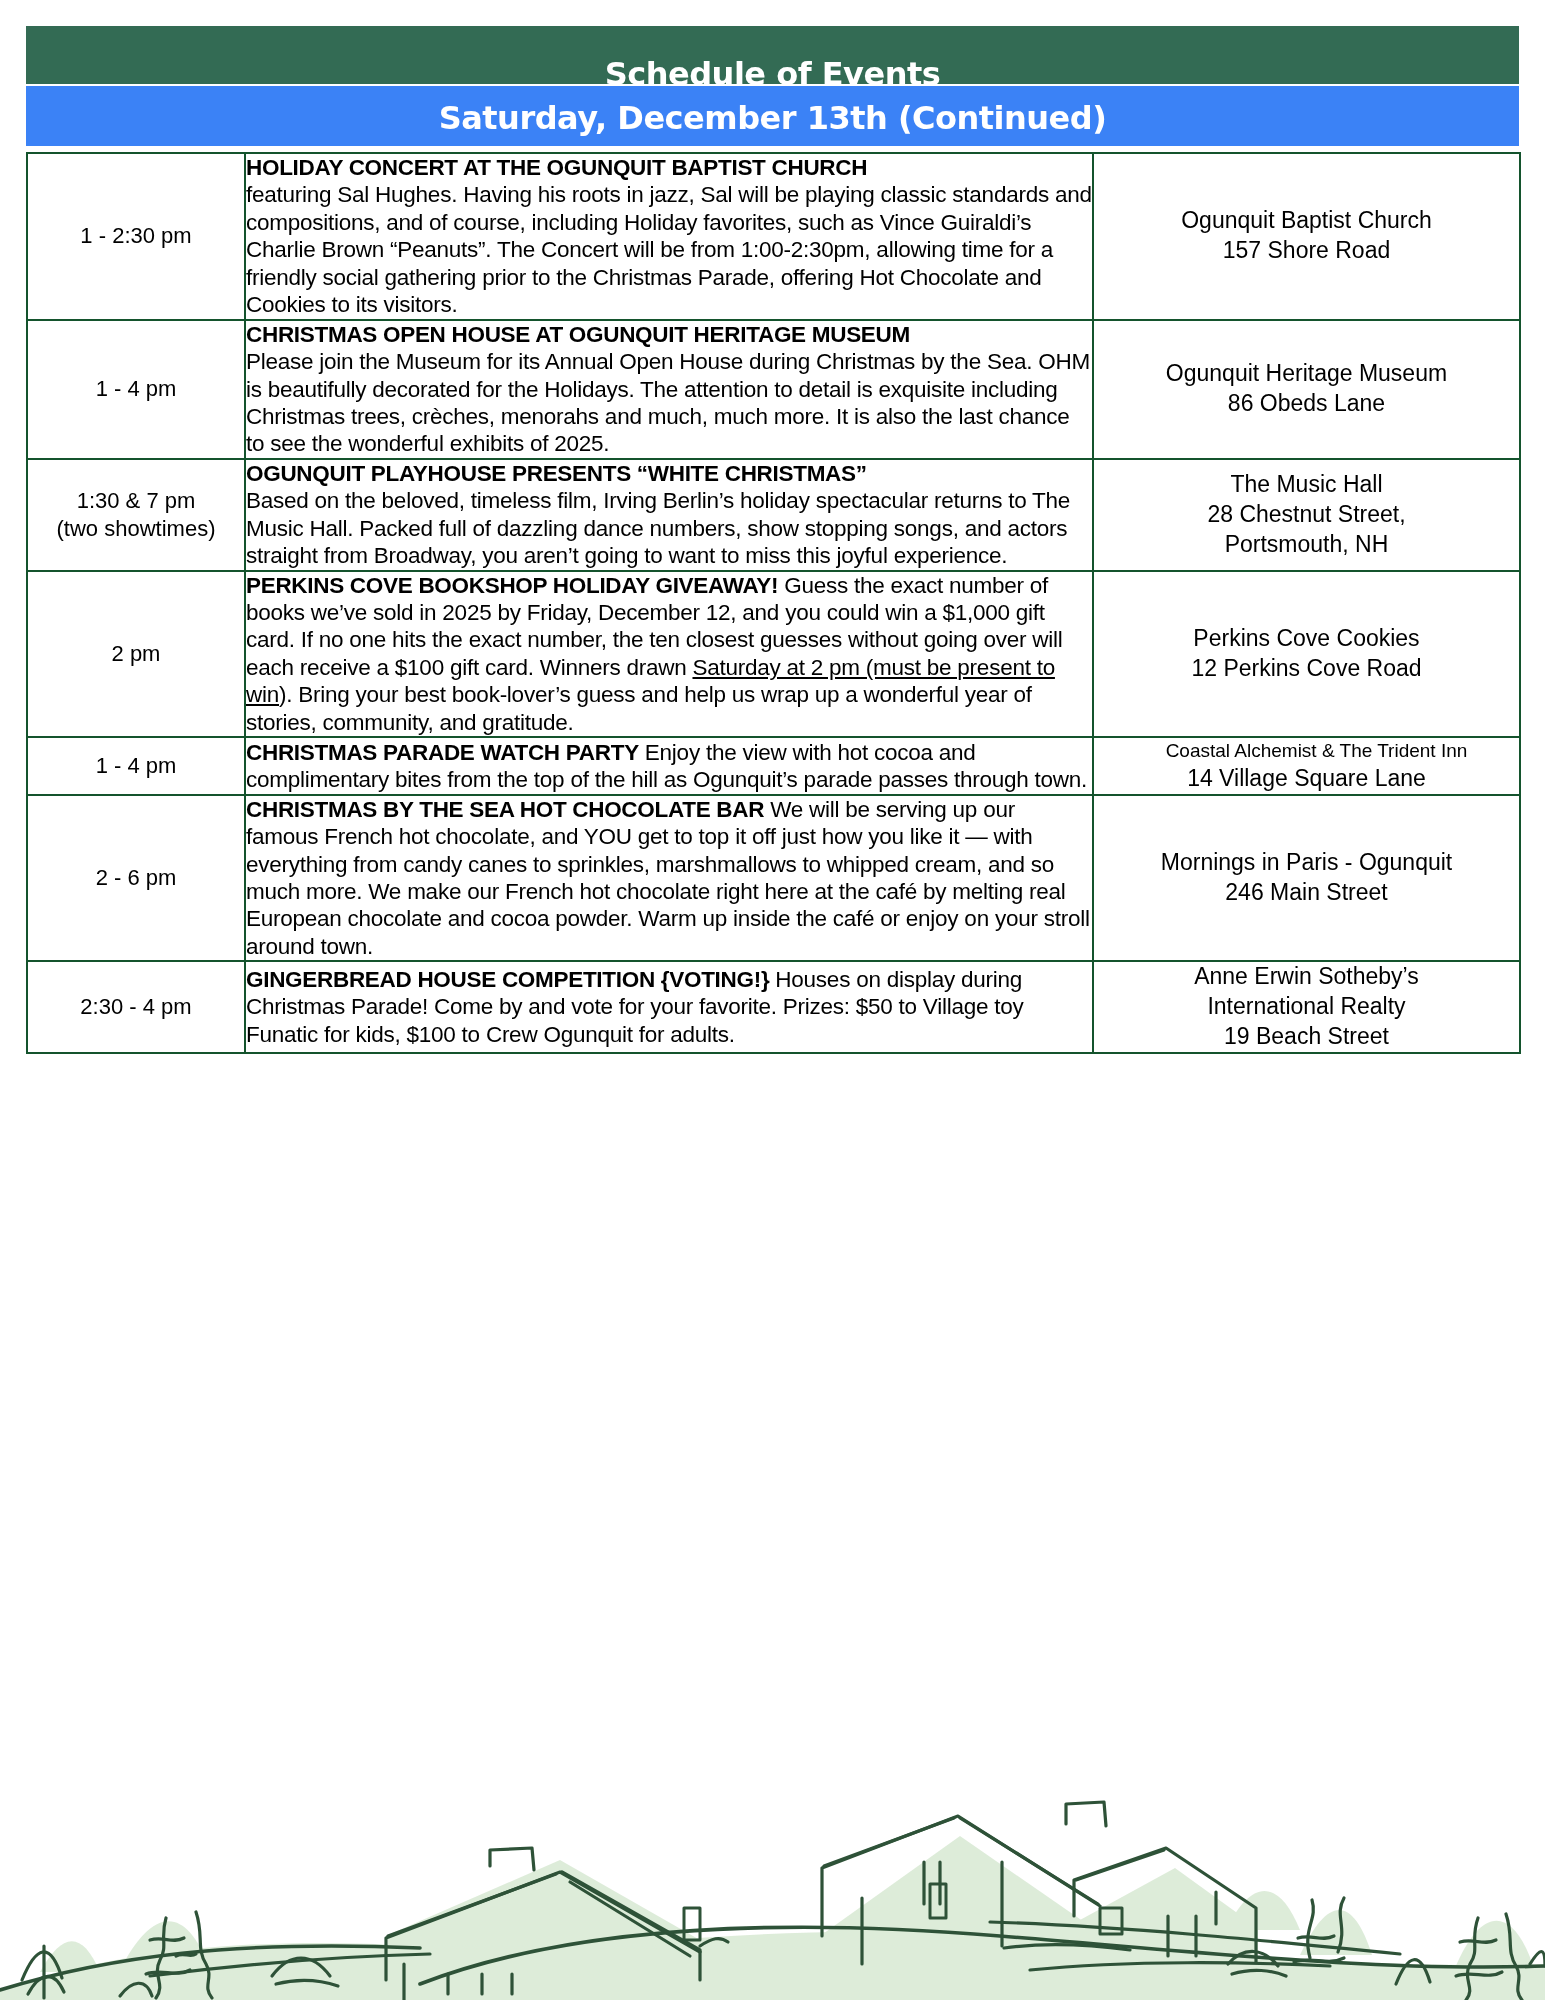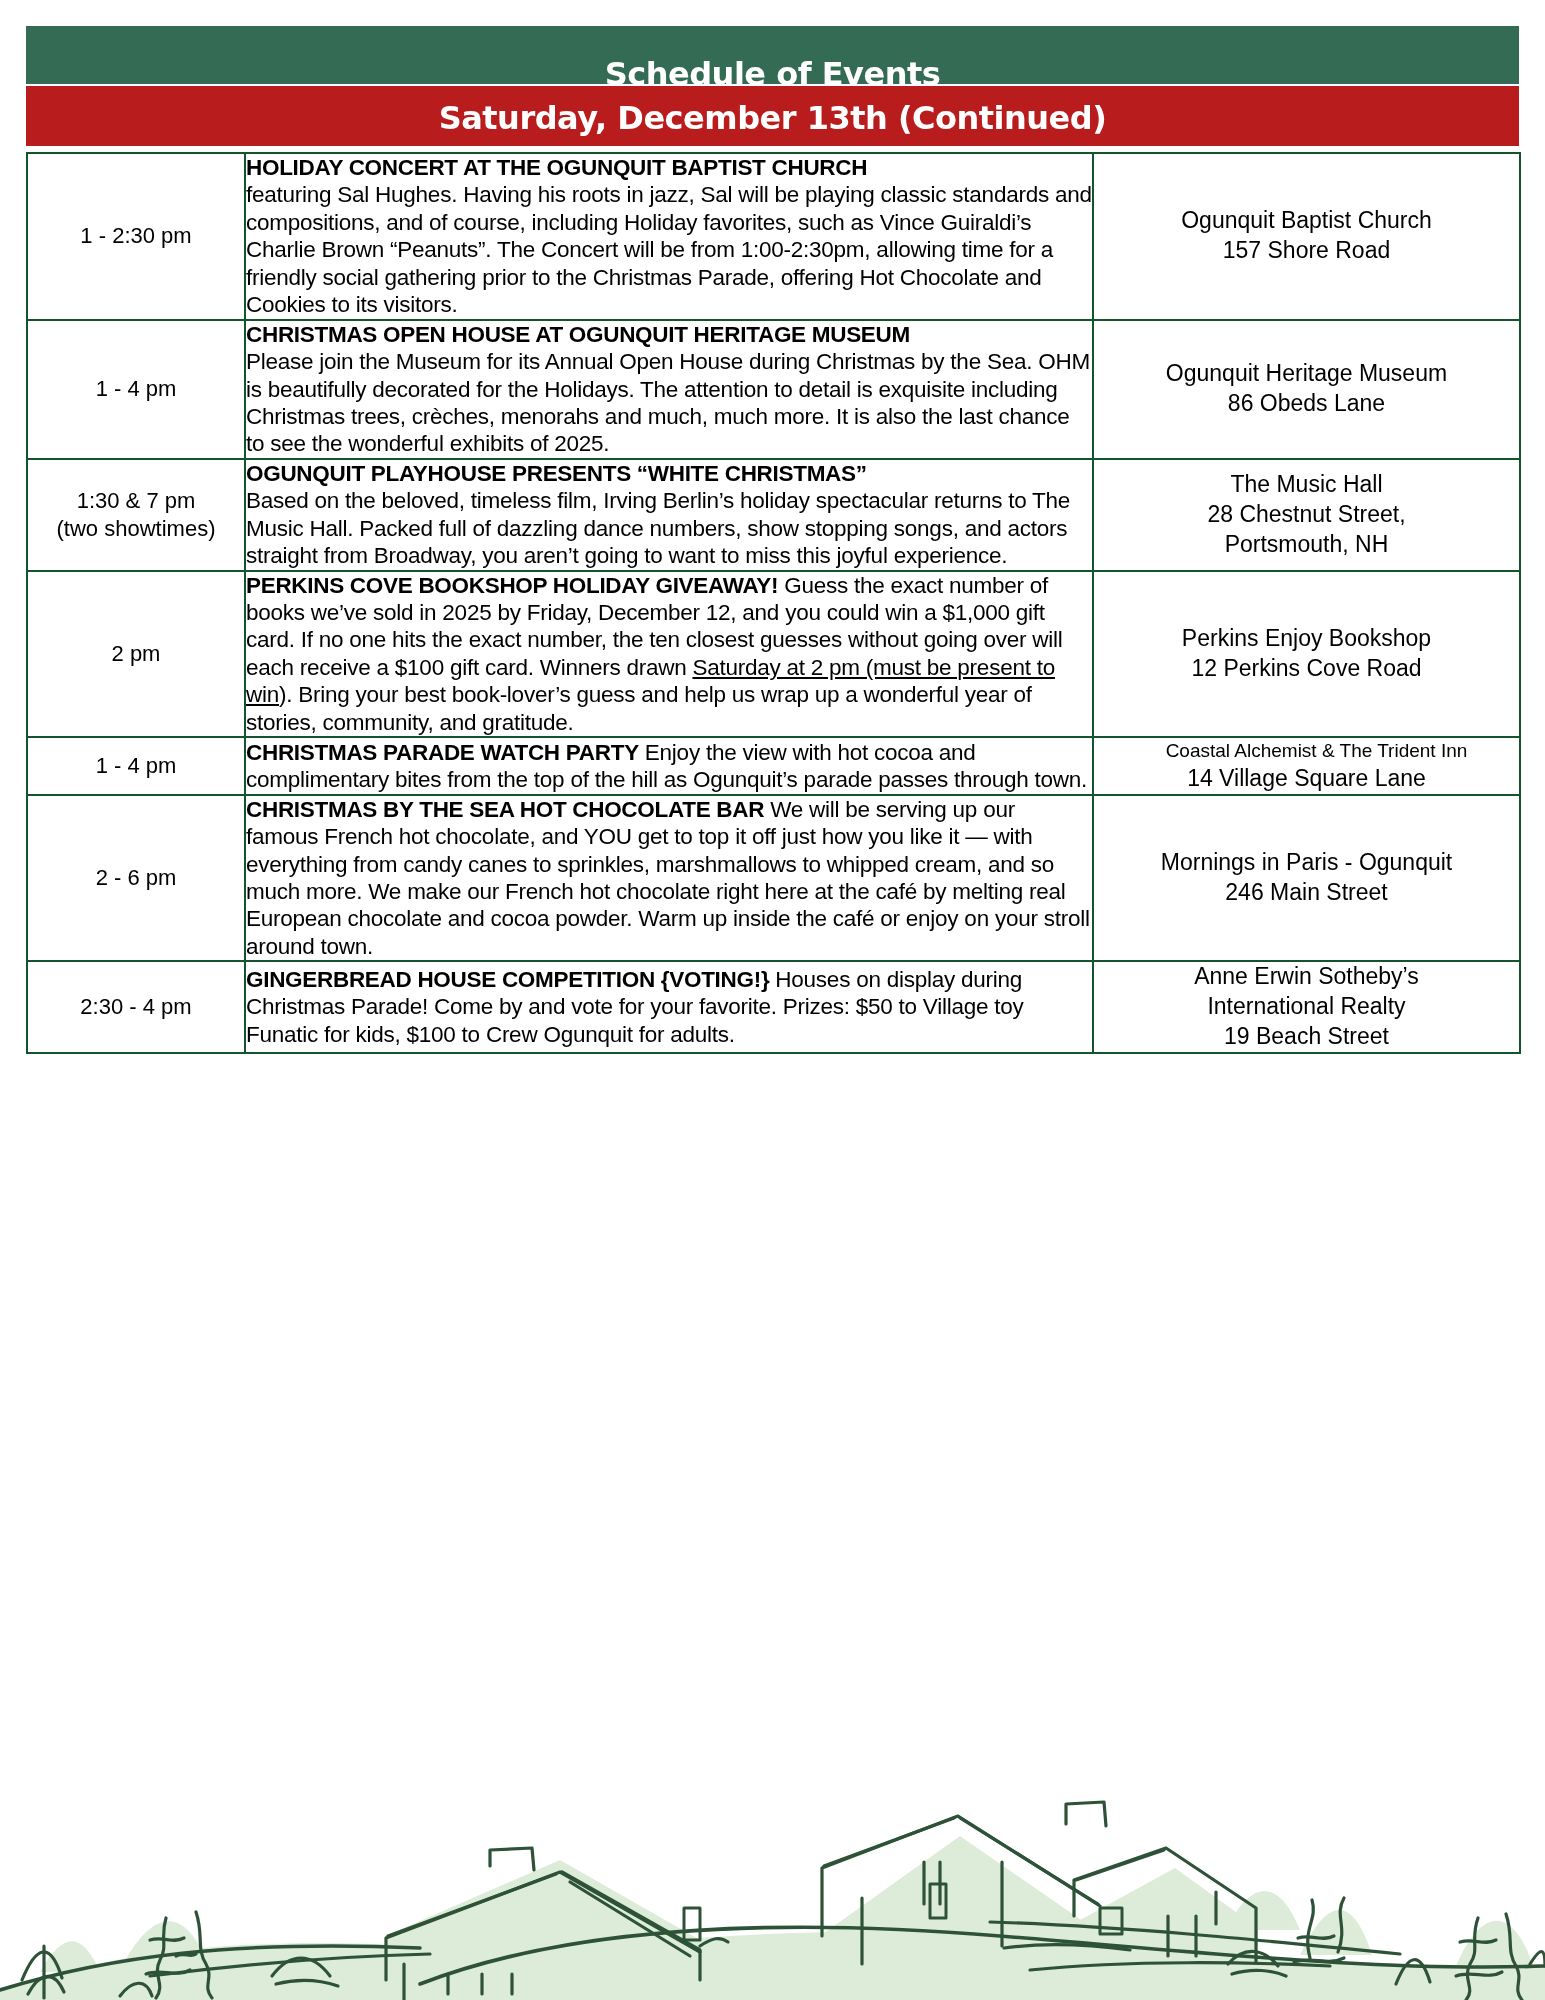--- a/index.html
+++ b/index.html
@@ -34,21 +34,21 @@
     line-height: 1;
     box-sizing: border-box;
   }
   .banner-green {
     background: #336B54;
     height: 58px;
     font-size: 32px;
     padding-top: 32px;
   }
   .banner-red {
-    background: #b91c1c;
+    background: #3b82f6;
     height: 62px;
     font-size: 32px;
     padding-top: 16px;
     border-top: 2px solid #ffffff;
   }
 
   
   .schedule {
     width: 100%;
     border-collapse: collapse;
@@ -152,21 +152,21 @@
           <td class="cell-place">
             <span class="line">The Music Hall</span>
             <span class="line">28 Chestnut Street,</span>
             <span class="line">Portsmouth, NH</span>
           </td>
         </tr>
         <tr>
           <td class="cell-time">2 pm</td>
           <td class="cell-desc"><span class="lead">PERKINS COVE BOOKSHOP HOLIDAY GIVEAWAY!</span><span> Guess the exact number of books we’ve sold in 2025 by Friday, December 12, and you could win a $1,000 gift card. If no one hits the exact number, the ten closest guesses without going over will each receive a $100 gift card. Winners drawn </span><span class="ul">Saturday at 2 pm (must be present to win</span><span>). Bring your best book-lover’s guess and help us wrap up a wonderful year of stories, community, and gratitude.</span></td>
           <td class="cell-place">
-            <span class="line">Perkins Enjoy Bookshop</span>
+            <span class="line">Perkins Cove Cookies</span>
             <span class="line">12 Perkins Cove Road</span>
           </td>
         </tr>
         <tr>
           <td class="cell-time">1 - 4 pm</td>
           <td class="cell-desc"><span class="lead">CHRISTMAS PARADE WATCH PARTY</span><span> Enjoy the view with hot cocoa and complimentary bites from the top of the hill as Ogunquit’s parade passes through town.</span></td>
           <td class="cell-place">
             <span class="small-line">Coastal Alchemist &amp; The Trident Inn</span>
             <span class="line">14 Village Square Lane</span>
           </td>

